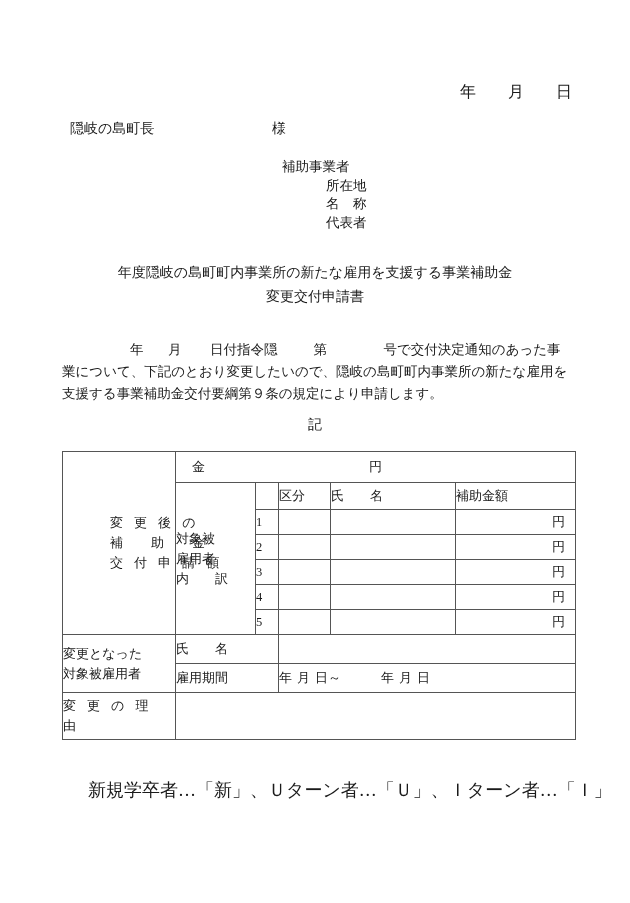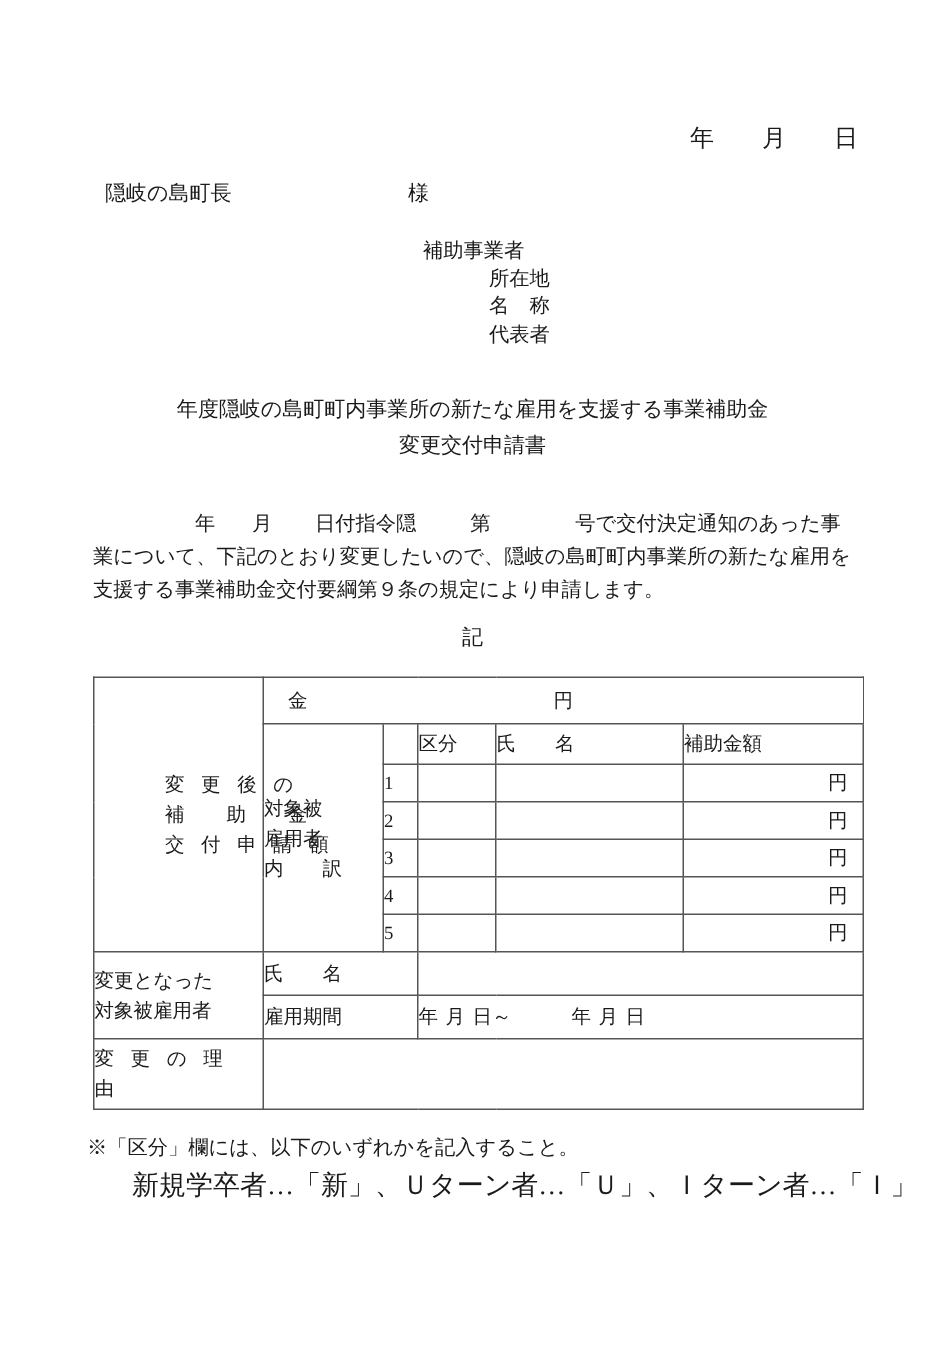--- a/index.html
+++ b/index.html
@@ -250,16 +250,15 @@
         </td>
       </tr>
 
       <tr>
         <td class="cell-label sp1" style="height:46px">変 更 の 理 由</td>
         <td colspan="5"></td>
       </tr>
     </tbody>
   </table>
 
-  <div class="abs" id="footnote-1">※「区分」欄には、以下のいずれかを記入すること。</div>
   <div class="abs" id="footnote-2">新規学卒者…「新」、Ｕターン者…「Ｕ」、Ｉターン者…「Ｉ」</div>
 
 </div>
 
 </body></html>

